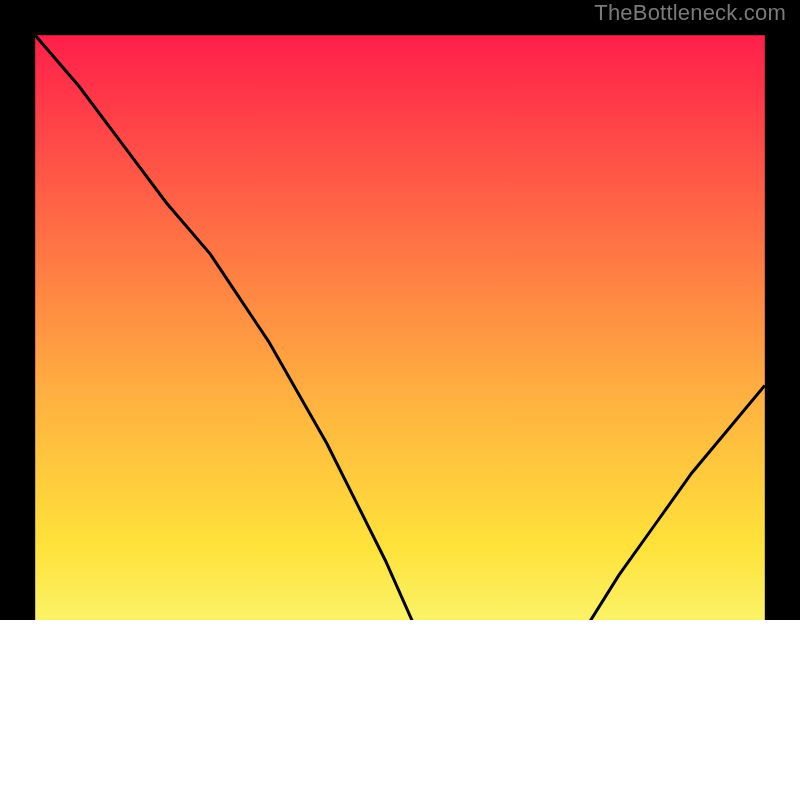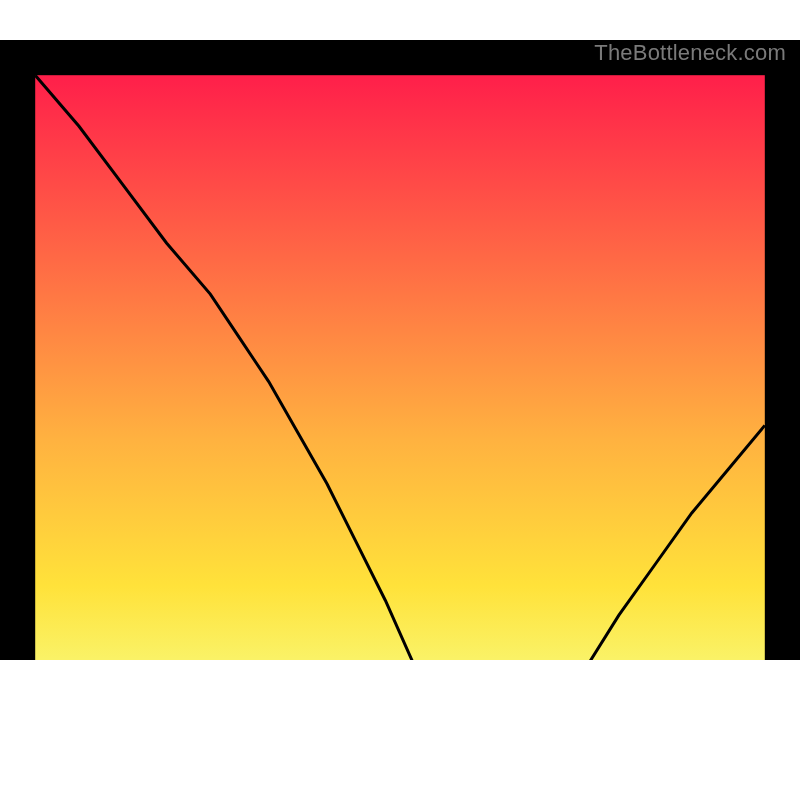--- a/index.html
+++ b/index.html
@@ -7,21 +7,20 @@
     padding: 0;
     background: #fff;
     font-family: Arial, Helvetica, sans-serif;
   }
   .chart-wrap {
     width: 800px;
     height: 620px;
     position: relative;
     background: #000;
     overflow: hidden;
-    margin-top: 40px;
   }
   .watermark {
     position: absolute;
     top: 0px;
     right: 14px;
     color: #7a7a7a;
     font-size: 22px;
     letter-spacing: 0.2px;
     font-family: Arial, Helvetica, sans-serif;
     z-index: 10;

